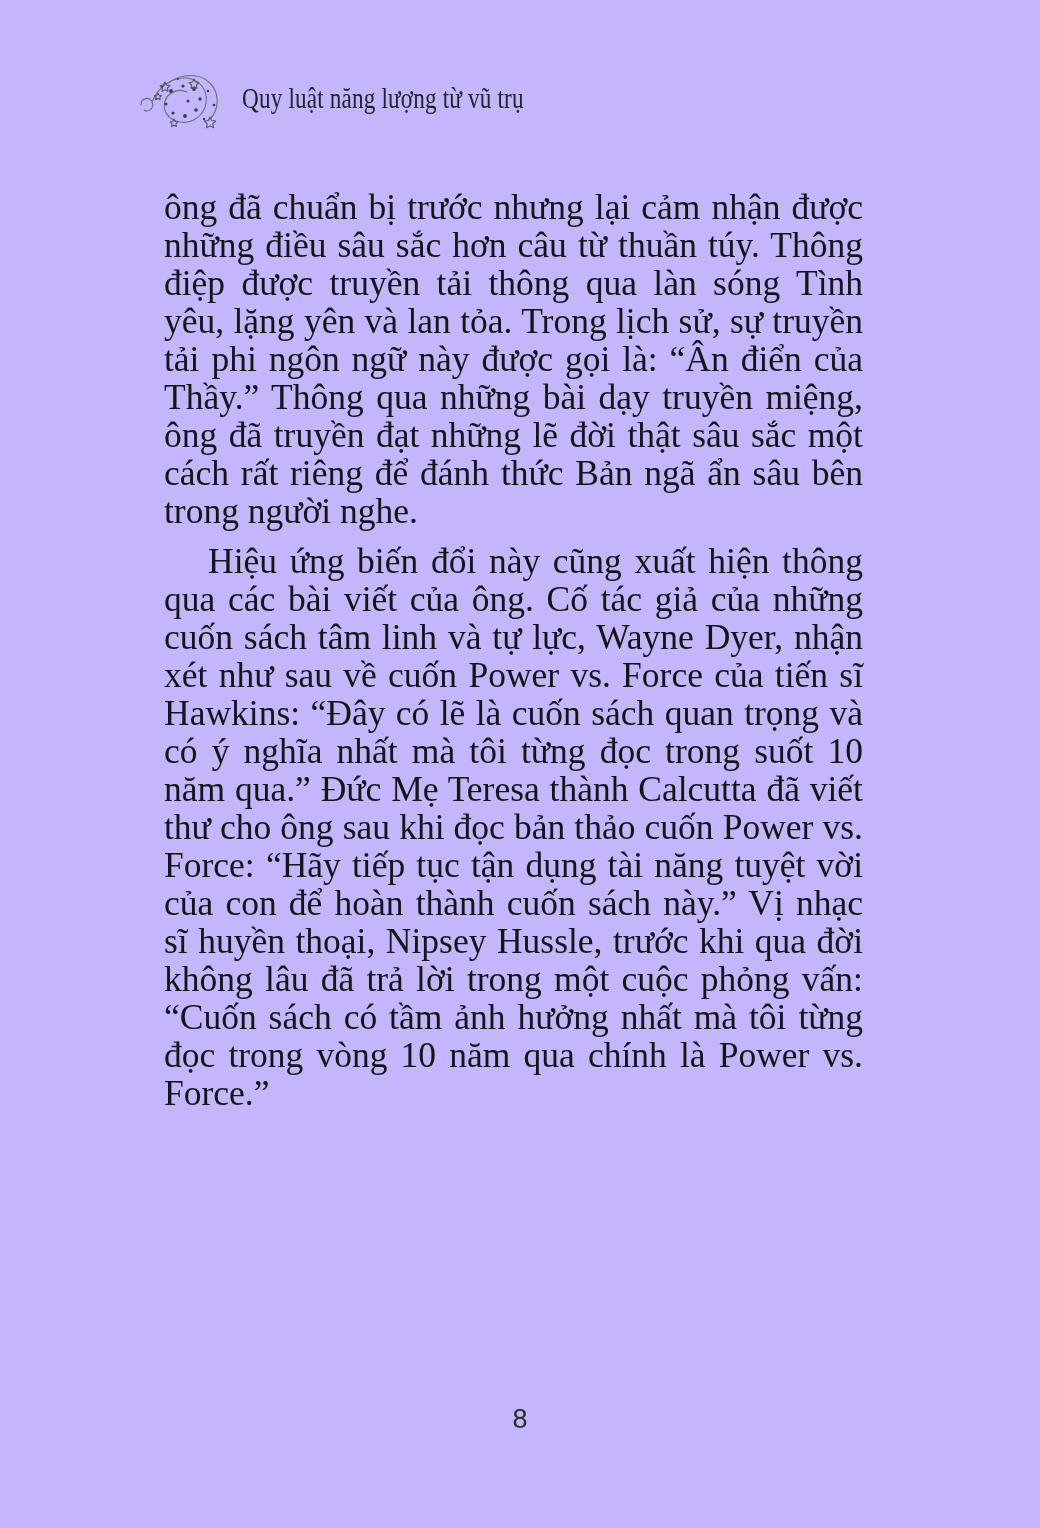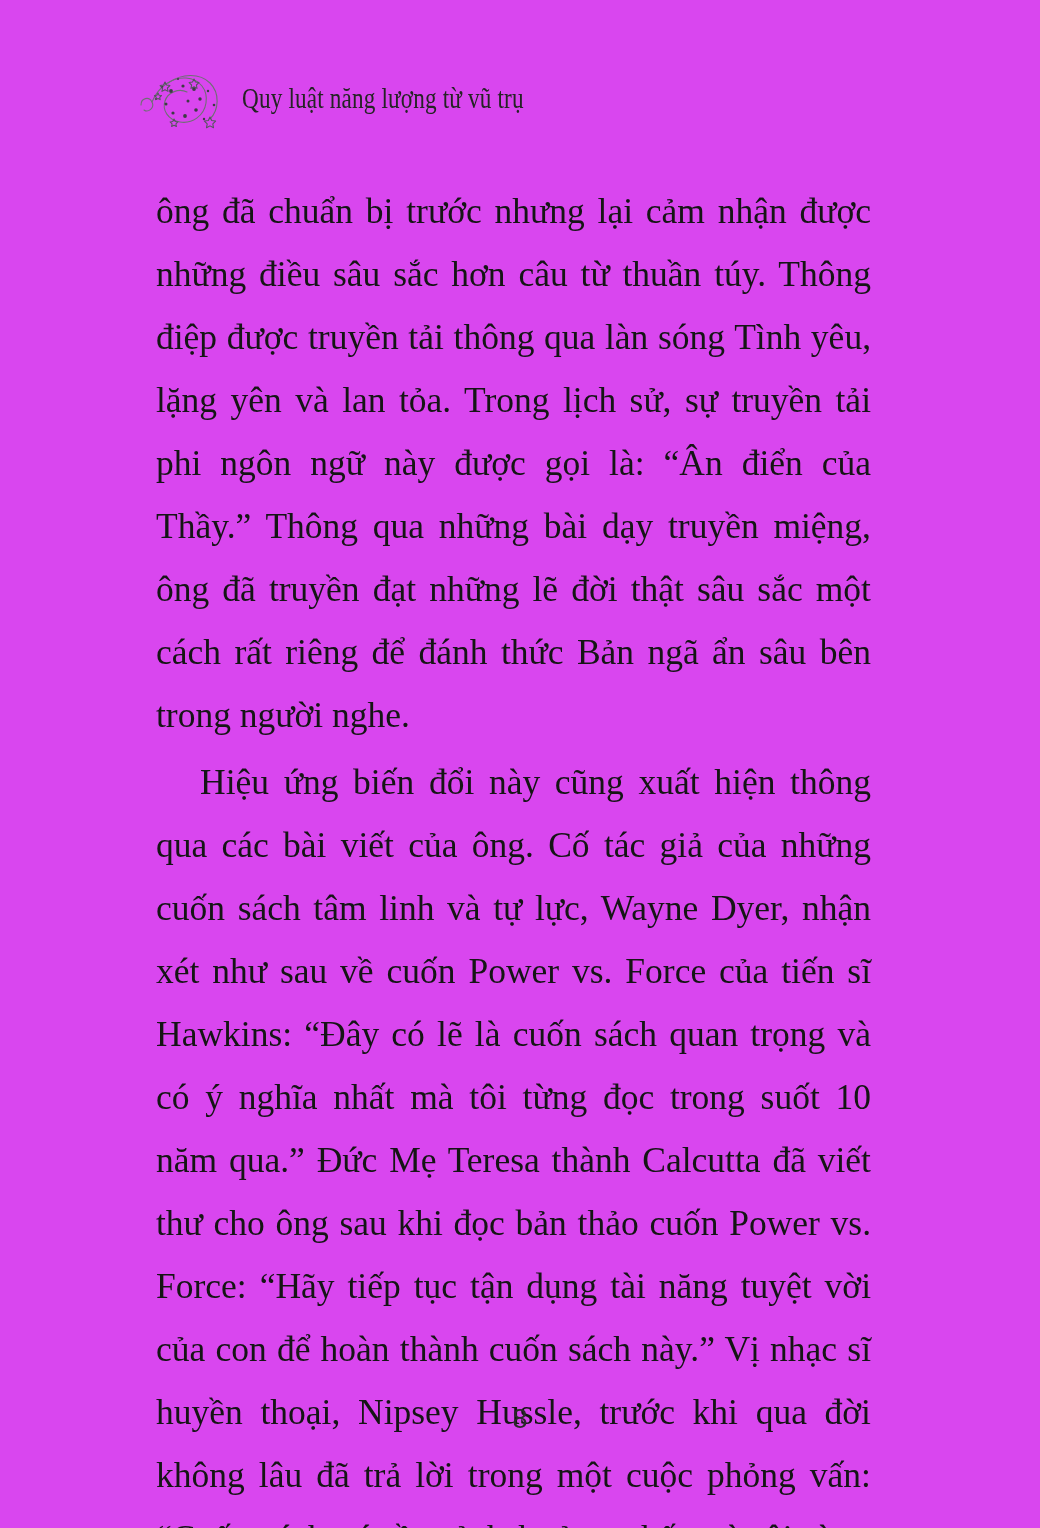--- a/index.html
+++ b/index.html
@@ -6,21 +6,21 @@
   html, body {
     margin: 0;
     padding: 0;
     background: #ffffff;
   }
 
   .page {
     position: relative;
     width: 1040px;
     height: 1528px;
-    background: #d946ef;
+    background: #c4b5fd;
     overflow: hidden;
     font-family: "Liberation Serif", "DejaVu Serif", serif;
     color: #1a1a1a;
   }
 
   
   .running-head {
     position: absolute;
     left: 138px;
     top: 58px;
@@ -51,23 +51,23 @@
 
   
   .textblock {
     position: absolute;
     left: 152px;
     top: 176px;
     width: 723px;
   }
 
   .para {
-    margin: 4px;
+    margin: 12px;
     font-size: 35.5px;
-    line-height: 63px;
+    line-height: 38px;
     text-align: justify;
     text-justify: inter-word;
     color: #151515;
     hyphens: none;
     word-spacing: 0px;
   }
 
   .para + .para {
     margin-top: 0;
   }

